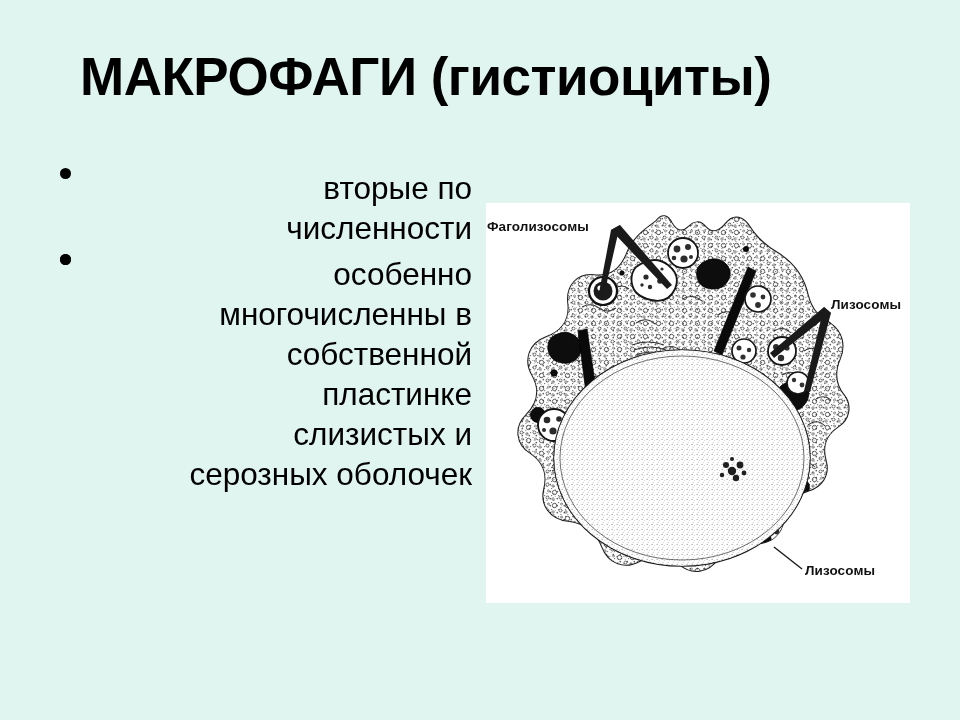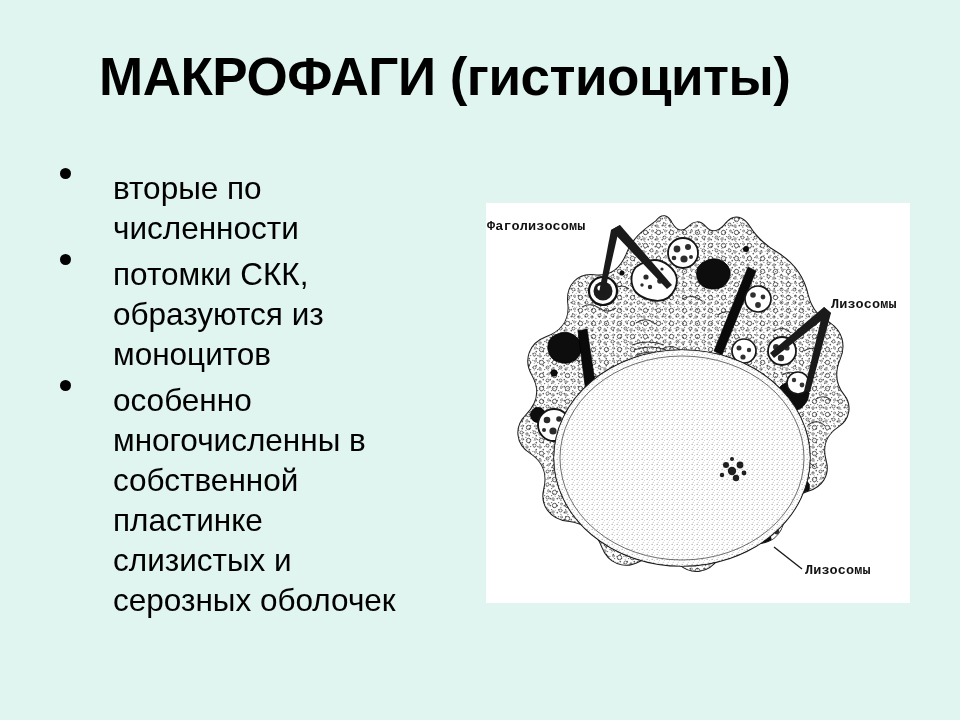--- a/index.html
+++ b/index.html
@@ -19,37 +19,38 @@
     position: absolute;
     left: 0; top: 0;
     width: 960px;
     height: 720px;
     background: #e0f5f0;
   }
 
   
   #title {
     position: absolute;
-    left: 99px;
+    left: 80px;
     top: 48px;
     width: 800px;
     font-size: 53px;
     font-weight: bold;
     color: #000000;
     letter-spacing: -0.5px;
     line-height: 1.08;
     white-space: nowrap;
   }
 
   
   #bullets {
     position: absolute;
     left: 52px;
     top: 168px;
     width: 420px;
+    text-align: right;
   }
   .bullet-item {
     position: relative;
     padding-left: 61px;
     margin-bottom: 6px;
     font-size: 31.5px;
     line-height: 40px;
     color: #000000;
   }
   .bullet-dot {
@@ -87,21 +88,20 @@
     height: 400px;
     display: block;
   }
   .fig-label {
     position: absolute;
     font-size: 13.5px;
     font-weight: bold;
     color: #111;
     white-space: nowrap;
     letter-spacing: 0.1px;
-    font-family: Liberation Mono, monospace;
   }
   #label-phago { left: 1px;   top: 16px; }
   #label-lyso  { left: 345px; top: 94px; }
   #label-incl  { left: 319px; top: 360px; }
 </style>
 </head>
 <body>
 
 <div id="slide">
 
@@ -110,23 +110,20 @@
   <div id="bullets">
 
     <div class="bullet-item">
       <span class="bullet-dot"></span>
       <span class="bullet-text">вторые по
 численности</span>
     </div>
 
     <div class="bullet-item">
       <span class="bullet-dot"></span>
-      <span class="bullet-text"> потомки СКК,
-образуются из
-моноцитов</span>
     </div>
 
     <div class="bullet-item">
       <span class="bullet-dot"></span>
       <span class="bullet-text">особенно
 многочисленны в
 собственной
 пластинке
 слизистых и
 серозных оболочек</span>

